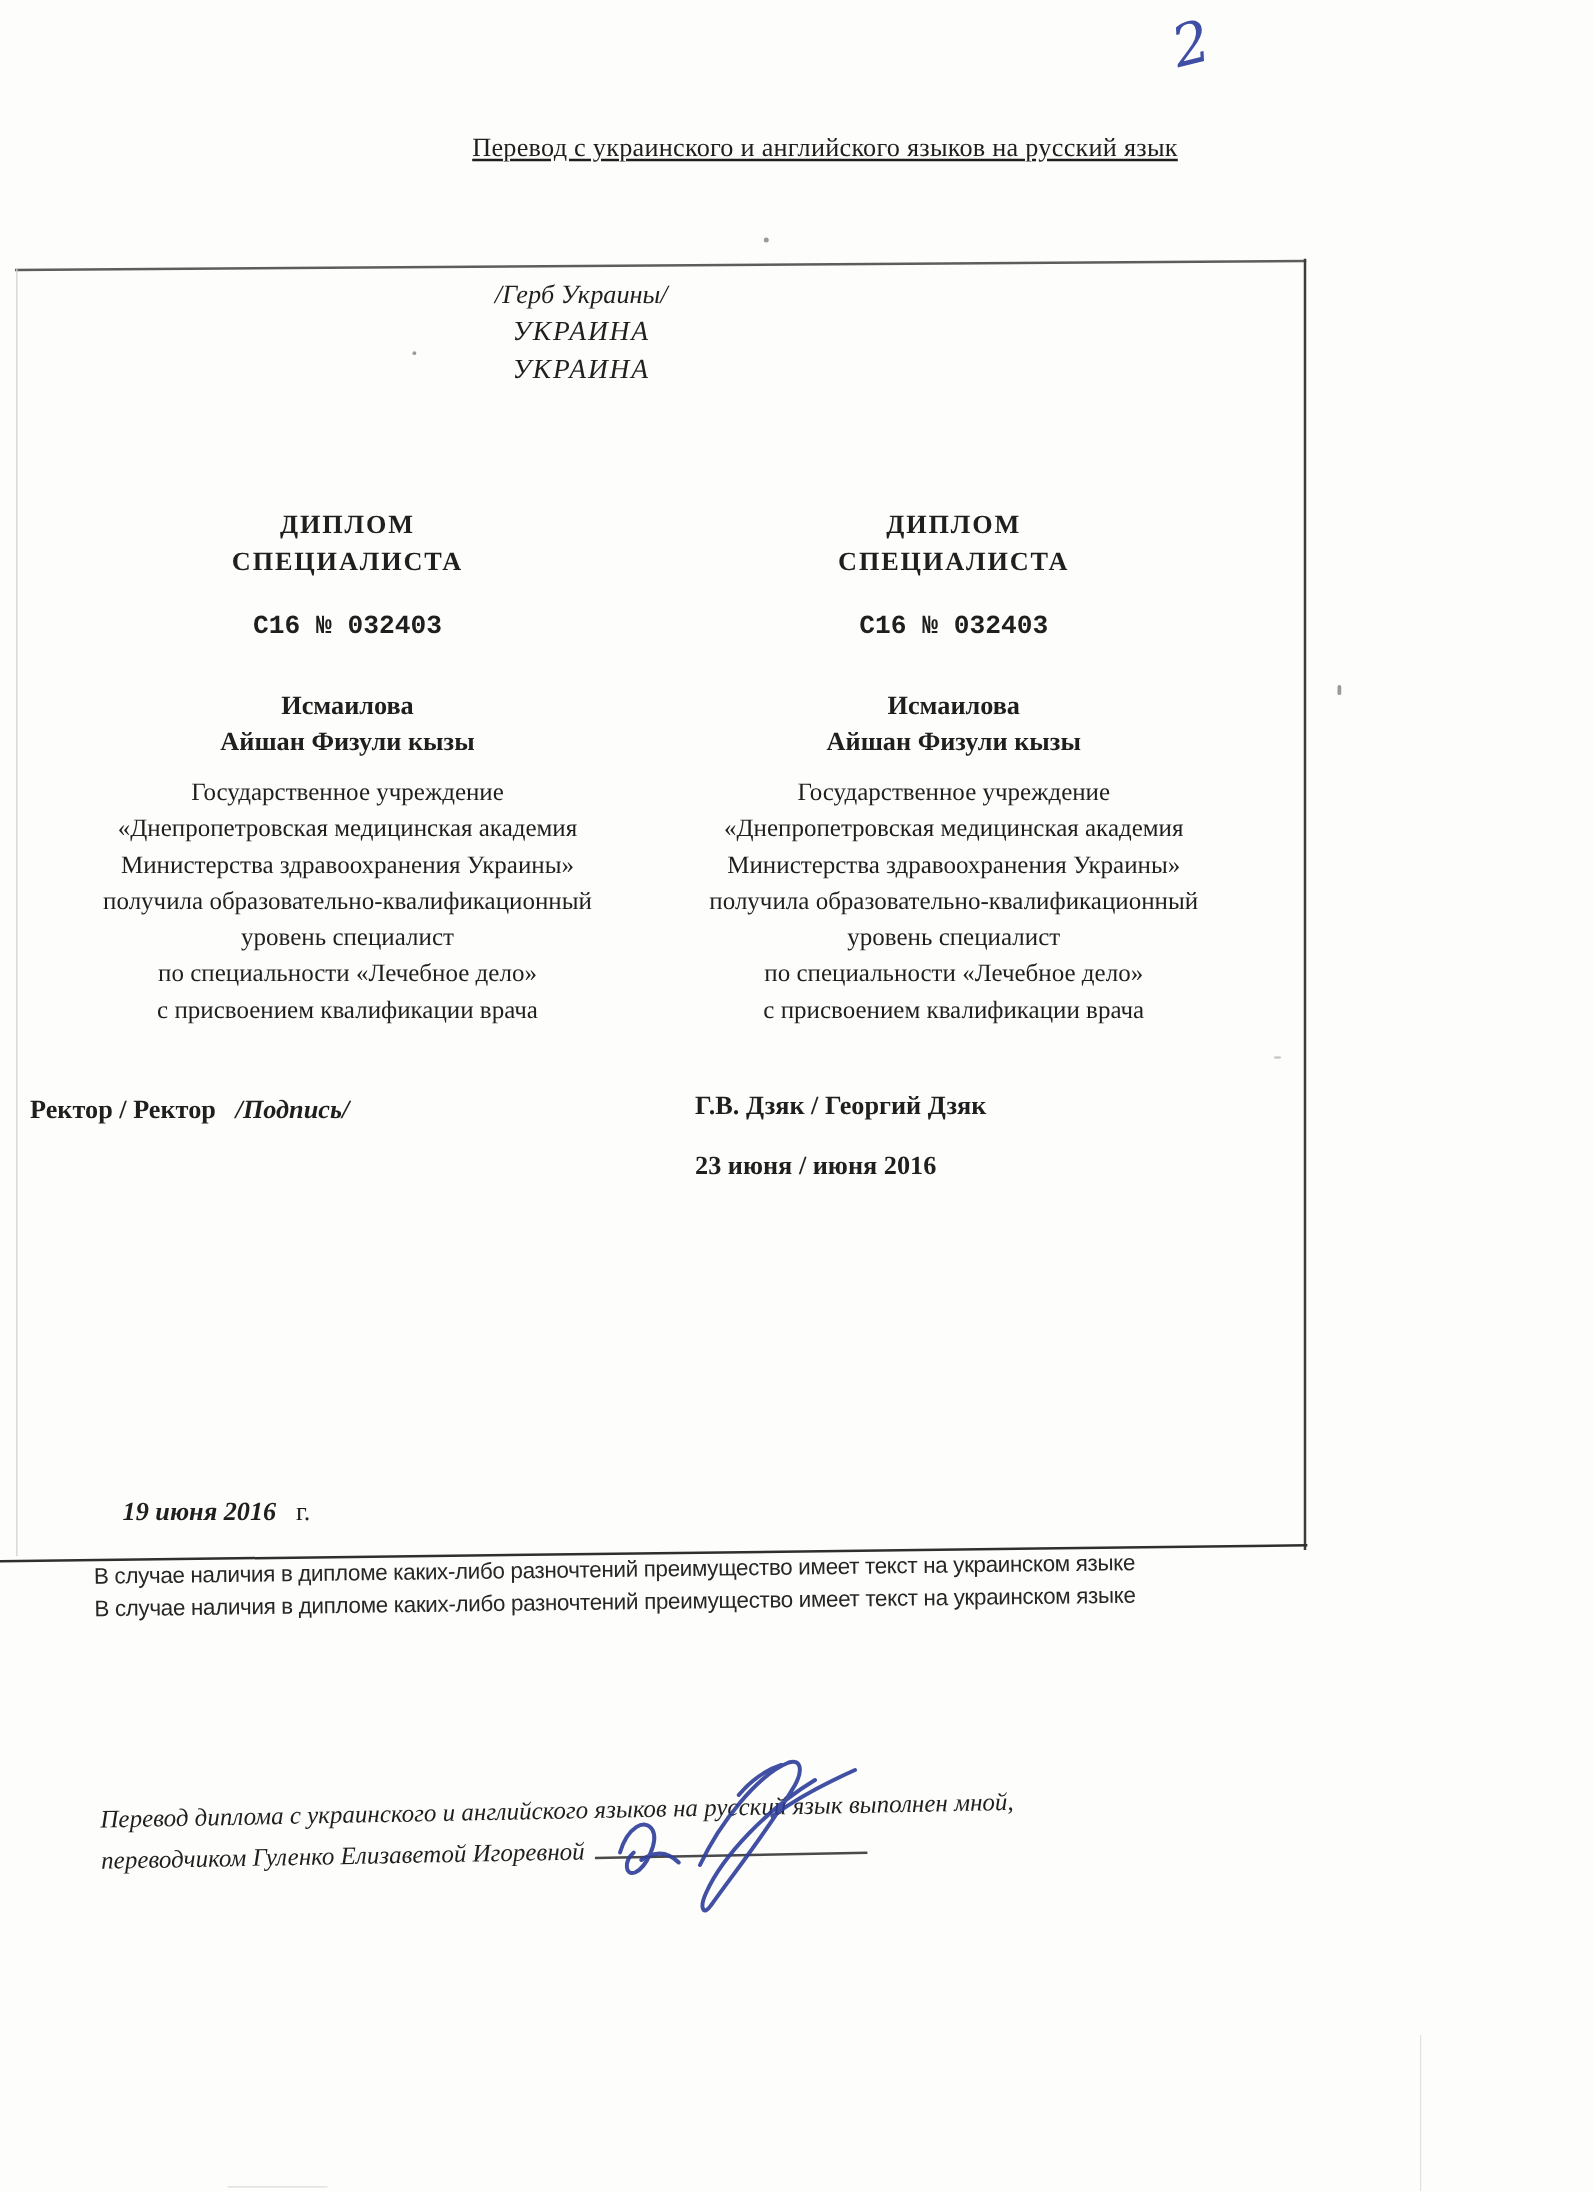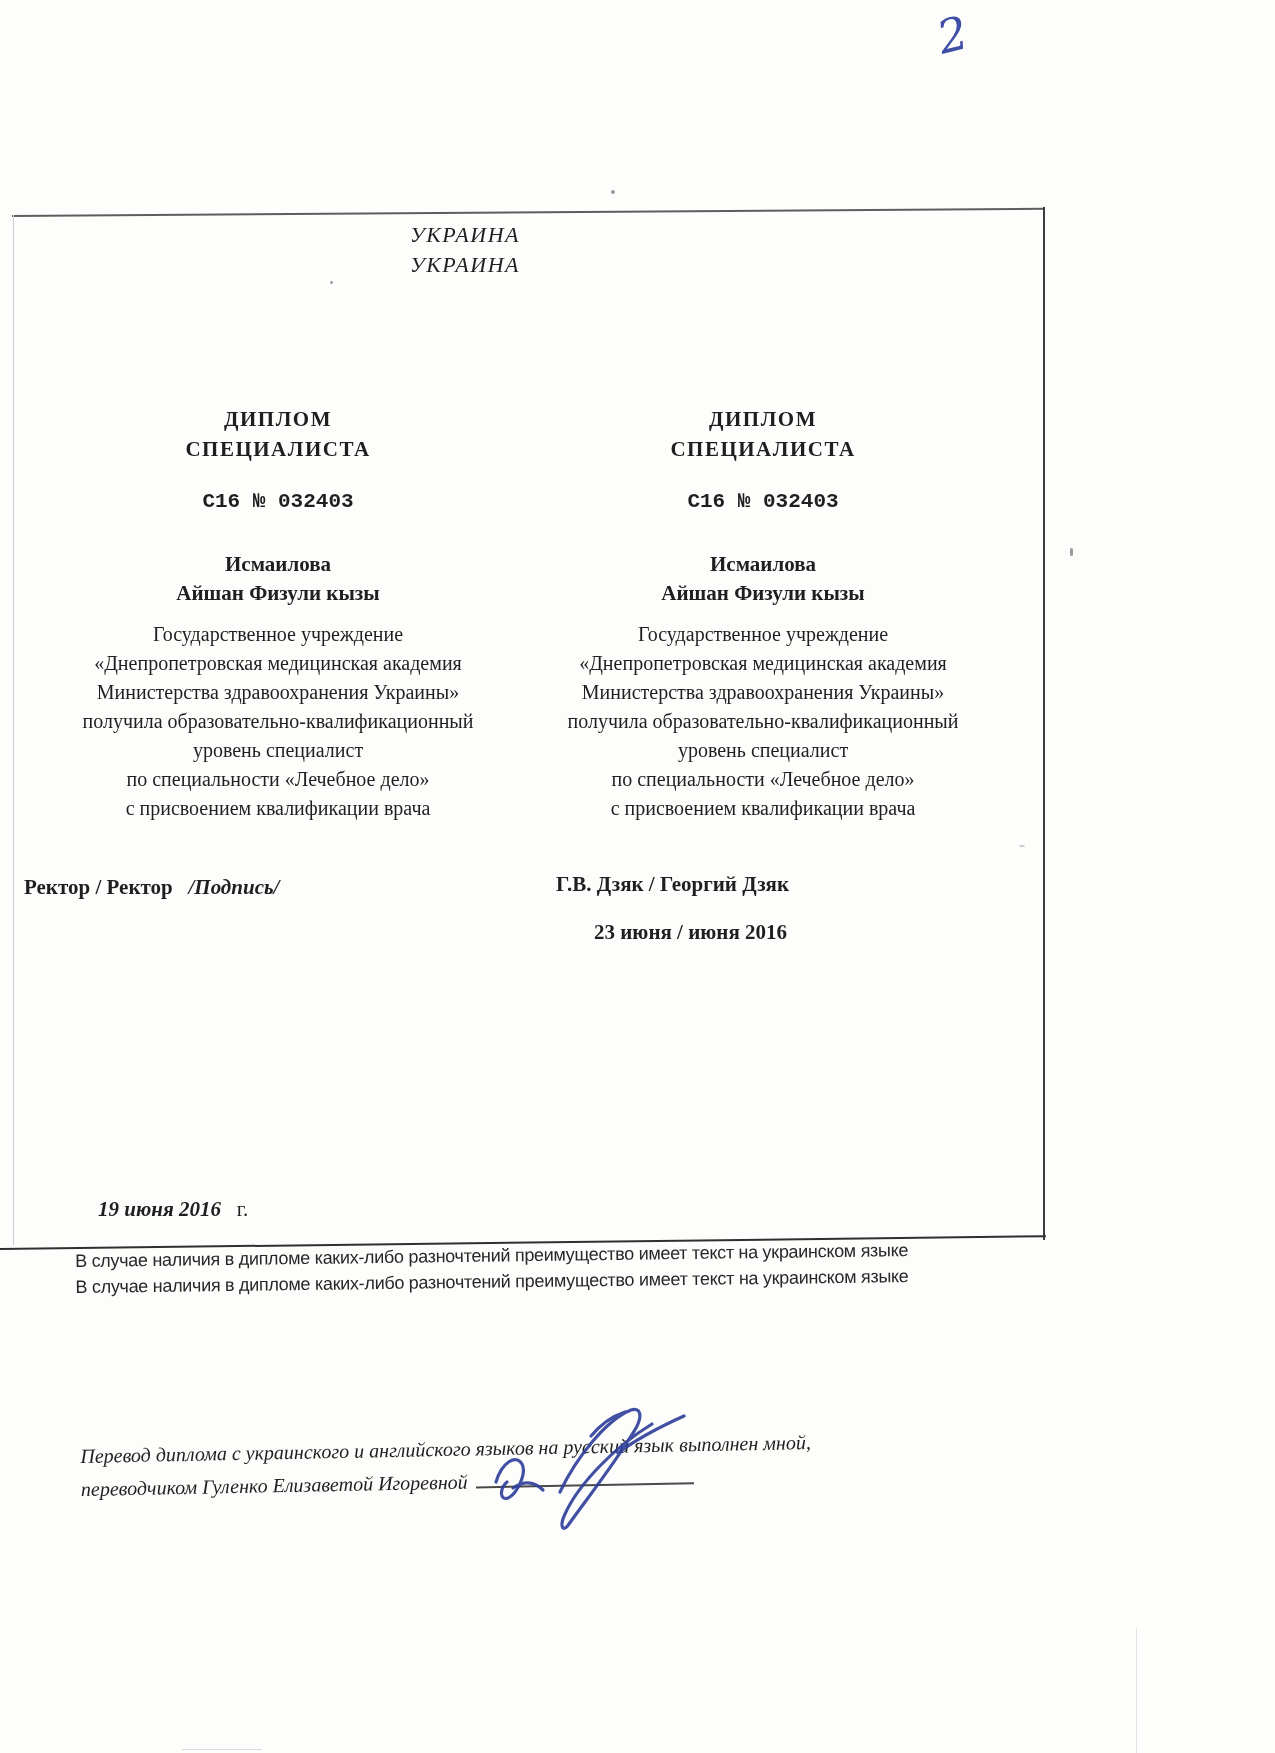--- a/index.html
+++ b/index.html
@@ -52,21 +52,21 @@
   .serial { font-weight:bold; font-size:21px; margin-top:23px; line-height:30px;font-family:Liberation Mono, monospace; }
   .holder { font-weight:bold; font-size:21px; margin-top:33px; line-height:29px; }
   .body-par { margin-top:12px; font-size:20px; line-height:29px; }
 
   .rector-line {
     position:absolute; left:24px; top:875px;
     font-weight:bold; font-size:21px;
   }
   .sign-note { font-style:italic;text-align:center; }
   .rector-name { position:absolute; left:556px; top:872px; font-weight:bold; font-size:21px; }
-  .issue-date  { position:absolute; left:556px; top:920px; font-weight:bold; font-size:21px;margin-left:38px; }
+  .issue-date  { position:absolute; left:556px; top:920px; font-weight:bold; font-size:21px; }
 
   .seal-block {
     position:absolute; left:28px; top:1006px; width:432px;
     font-size:20px; line-height:27px; text-align:left;
   }
   .seal-label { font-weight:bold; }
 
   .stamp-line1 { position:absolute; left:20px; top:1166px; font-size:21px; }
   .stamp-label { font-weight:bold; font-size:21px; }
   .stamp-text  { font-family:"Liberation Sans", sans-serif; font-size:20px; letter-spacing:0.5px; }
@@ -99,27 +99,29 @@
   .edge-line-v { position:absolute; left:1136px; top:1628px; width:1px; height:125px; background:#e3e3e3; }
   .edge-line-h { position:absolute; left:182px; top:1749px; width:80px; height:1px; background:#dcdcdc; }
 </style>
 </head>
 <body>
 
 <div class="page">
 
   <div class="pagenum">2</div>
 
+  <div class="header-title">Перевод с украинского и английского языков на русский язык</div>
 
   <div class="box-top"></div>
   <div class="box-right"></div>
   <div class="box-bottom"></div>
   <div class="box-left"></div>
 
   <div class="emblem">
+    <div class="note">/Герб Украины/</div>
     <div class="country">УКРАИНА</div>
     <div class="country">УКРАИНА</div>
   </div>
 
   <div class="col col-left">
     <div class="dtitle">ДИПЛОМ</div>
     <div class="dtitle">СПЕЦИАЛИСТА</div>
     <div class="serial">С16 № 032403</div>
     <div class="holder">
       <div>Исмаилова</div>

